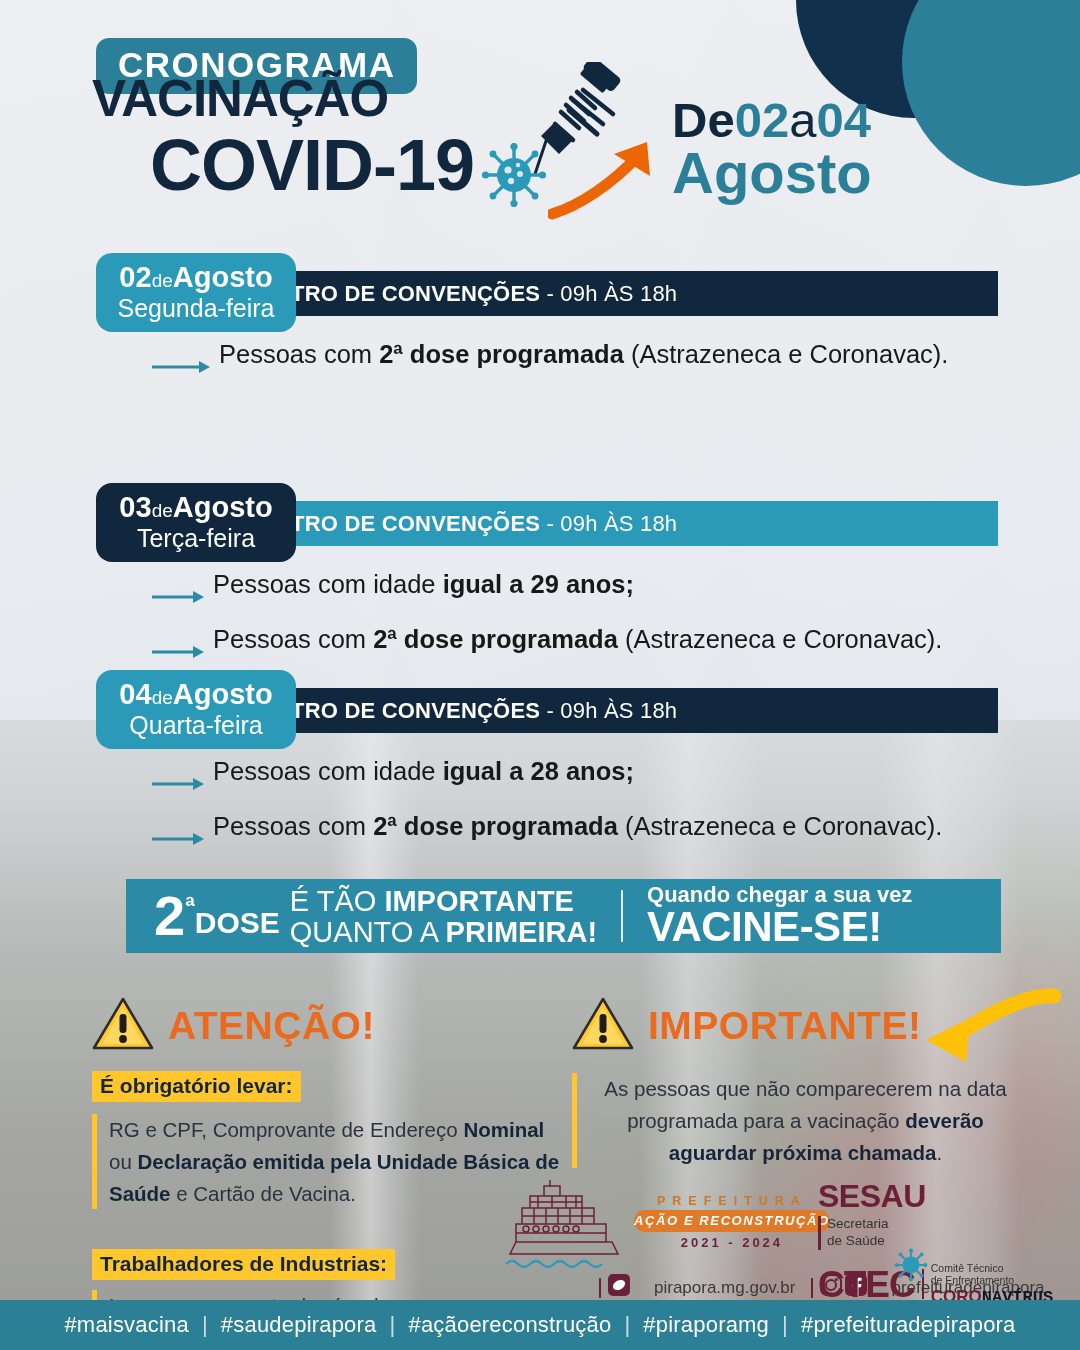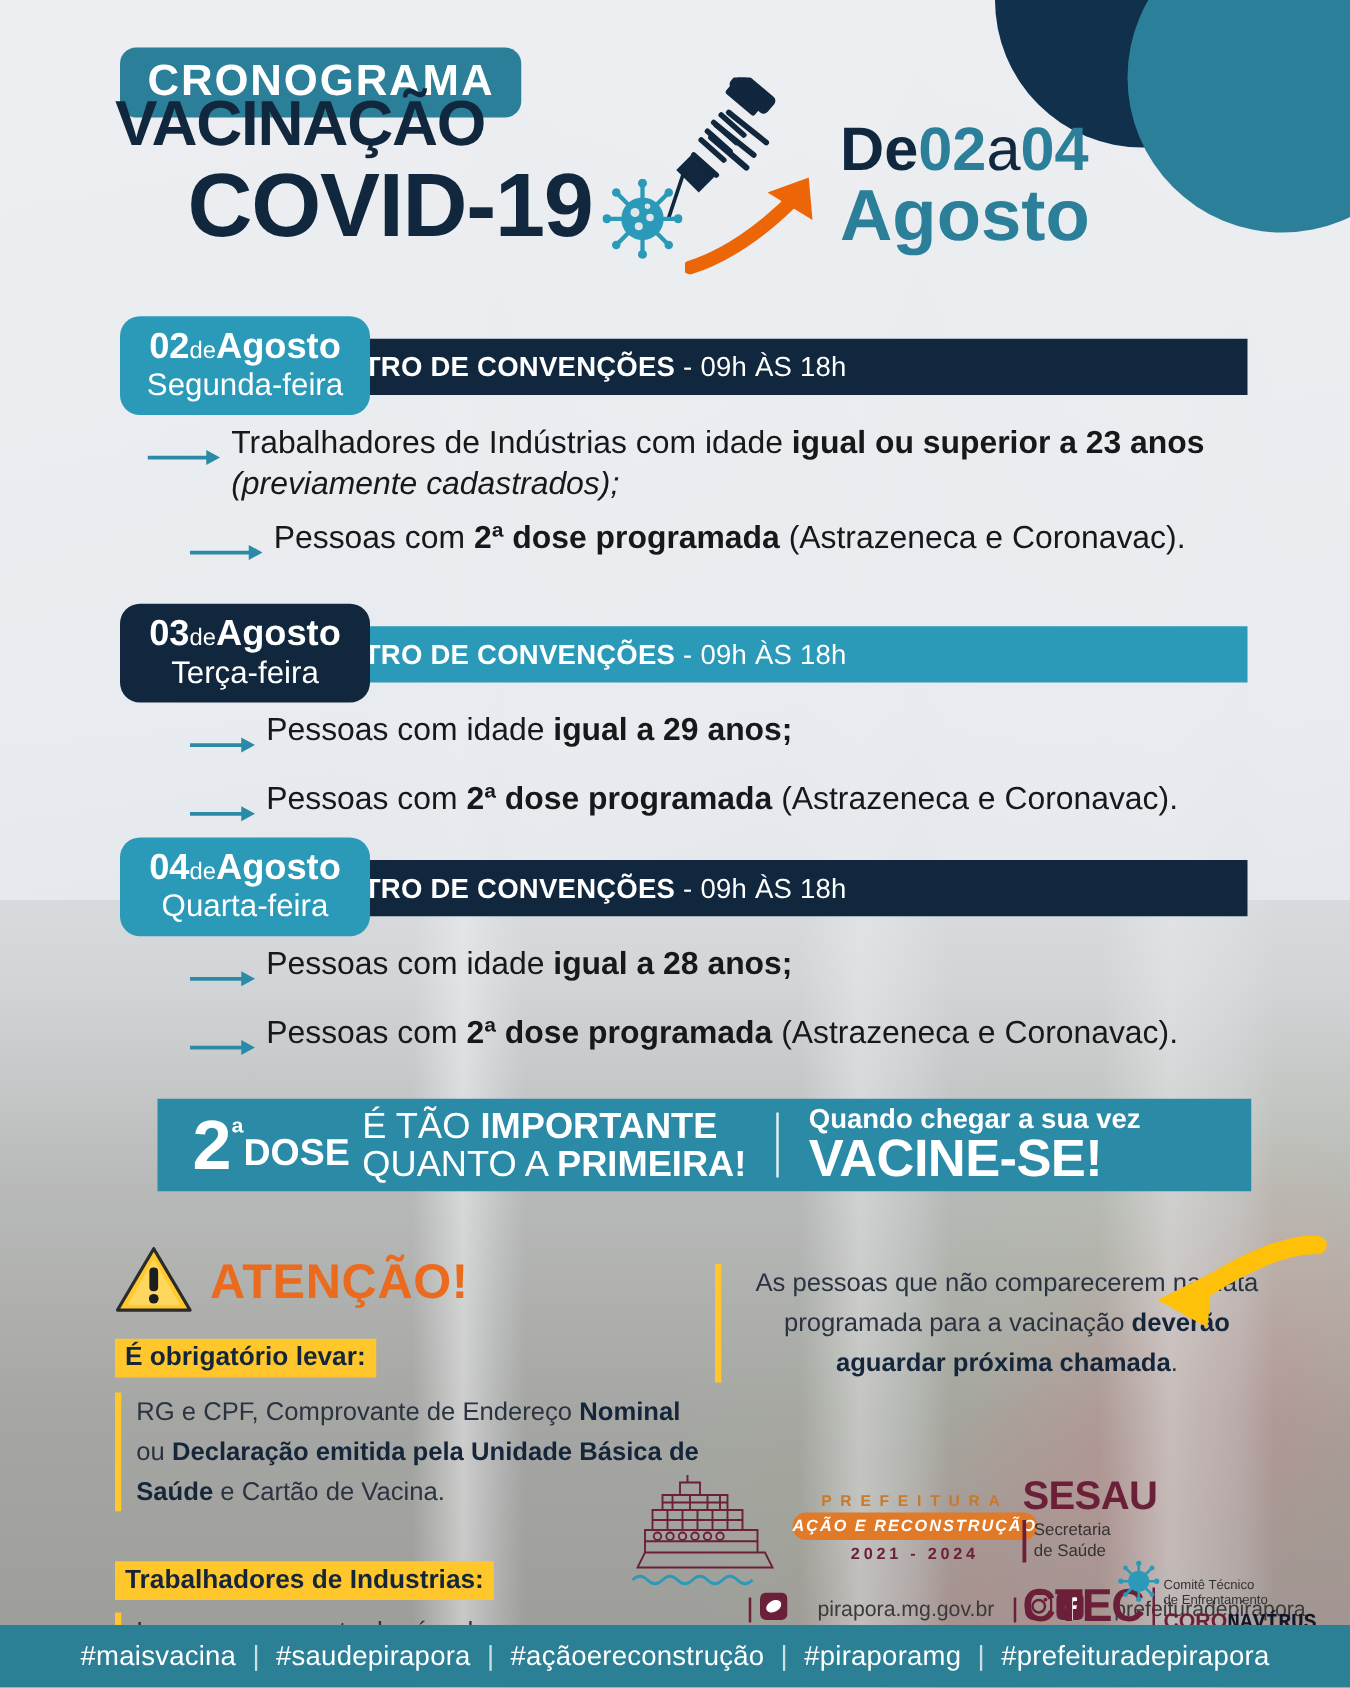--- a/index.html
+++ b/index.html
@@ -310,27 +310,20 @@
           <div class="bar bar-navy">
             <b>CENTRO DE CONVENÇÕES</b>
             <span class="time">&nbsp;- 09h ÀS 18h</span>
           </div>
           <div class="daytag daytag-teal">
             <div class="dt-top"><span class="dd">02</span><span class="de">de</span><span class="mm">Agosto</span></div>
             <div class="dt-bot">Segunda-feira</div>
           </div>
         </div>
         <div class="bullets">
-          <div class="bullet">
-            <span class="arrow"><svg width="58" height="16" viewBox="0 0 58 16">
-                <line x1="0" y1="8" x2="49" y2="8" stroke="#2b8aa6" stroke-width="3"></line>
-                <path d="M47 2 L58 8 L47 14 Z" fill="#2b8aa6"></path>
-              </svg></span>
-            <div class="btext"><span>Trabalhadores de Indústrias com idade </span><b>igual ou superior a 23 anos </b><i>(previamente cadastrados);</i></div>
-          </div>
           <div class="bullet b-indent">
             <span class="arrow"><svg width="58" height="16" viewBox="0 0 58 16">
                 <line x1="0" y1="8" x2="49" y2="8" stroke="#2b8aa6" stroke-width="3"></line>
                 <path d="M47 2 L58 8 L47 14 Z" fill="#2b8aa6"></path>
               </svg></span>
             <div class="btext"><span>Pessoas com </span><b>2ª dose programada </b><span>(Astrazeneca e Coronavac).</span></div>
           </div>
         </div>
       </div>
       <div class="day-block" style="top: 495px;">
@@ -419,20 +412,31 @@
       </span>
       <span class="notice-title">ATENÇÃO!</span>
     </div>
     <div><span class="hl">É obrigatório levar:</span></div>
     <div class="note-body" id="left-body"><span>RG e CPF, Comprovante de Endereço </span><b>Nominal </b><span>ou </span><b>Declaração emitida pela Unidade Básica de Saúde </b><span>e Cartão de Vacina.</span></div>
     <div style="margin-top:26px;"><span class="hl">Trabalhadores de Industrias:</span></div>
     <div class="note-plain">Levar comprovante de vínculo.</div>
   </div>
 
   <div class="notice notice-right">
+    <div class="notice-head">
+      <span>
+        <svg width="62" height="56" viewBox="0 0 62 56">
+          <path d="M31 3 L60 52 L2 52 Z" fill="#ffc92e" stroke="#2b2b2b" stroke-width="2.6" stroke-linejoin="round"></path>
+          <path d="M31 11 L52 48 L10 48 Z" fill="#ffd75e"></path>
+          <rect x="27.5" y="18" width="7" height="19" rx="3.2" fill="#1d1d1d"></rect>
+          <circle cx="31" cy="43" r="3.9" fill="#1d1d1d"></circle>
+        </svg>
+      </span>
+      <span class="notice-title">IMPORTANTE!</span>
+    </div>
     <div class="note-body" id="right-body" style="margin-top:16px;text-align:center;"><span>As pessoas que não comparecerem na data programada para a vacinação </span><b>deverão aguardar próxima chamada</b><span>.</span></div>
   </div>
 
   <span class="yellow-arrow">
     <svg width="170" height="92" viewBox="0 0 170 92">
       <path d="M162 8 C140 6 100 22 58 52" stroke="#ffc009" stroke-width="15" fill="none" stroke-linecap="round"></path>
       <path d="M34 52 L78 30 L74 74 Z" fill="#ffc009"></path>
     </svg>
   </span>
 

